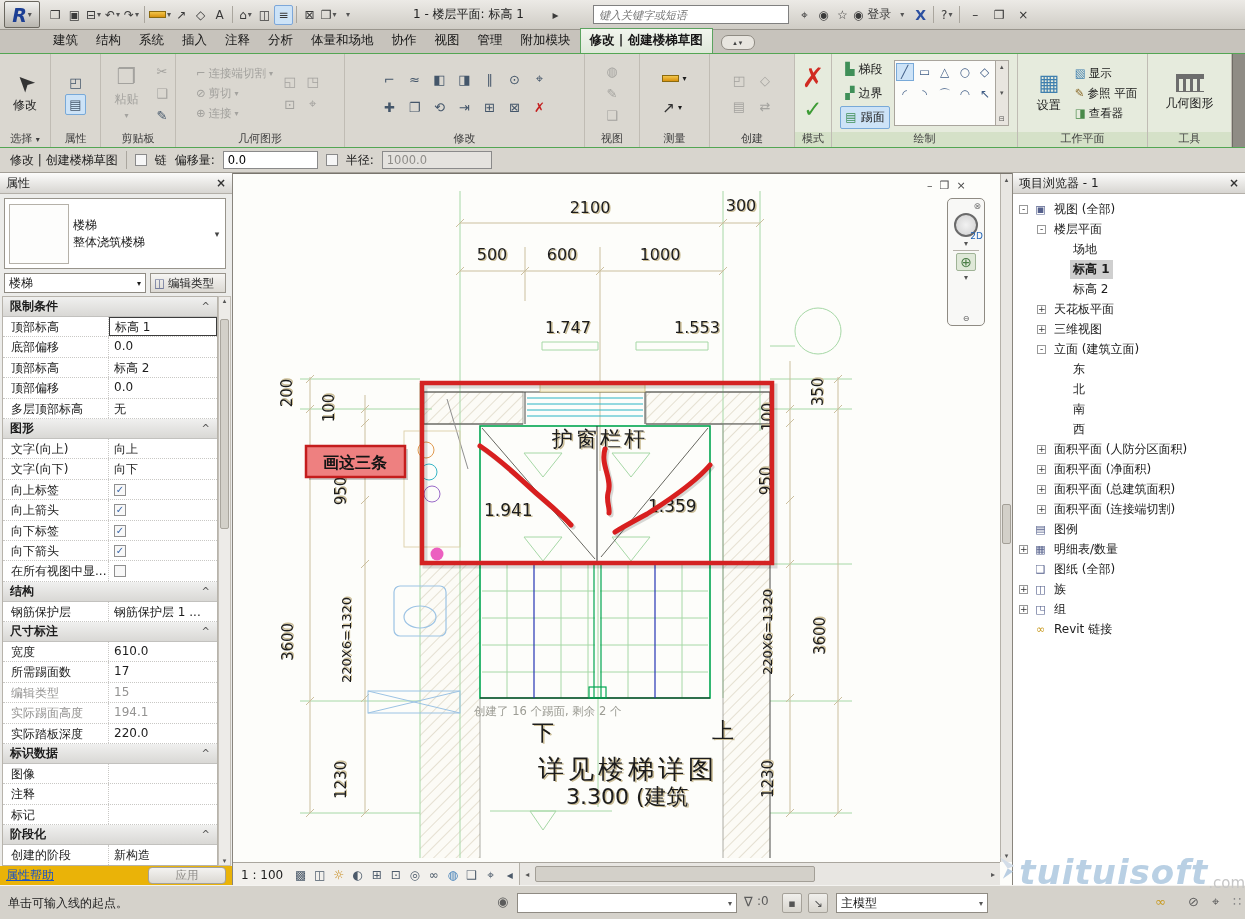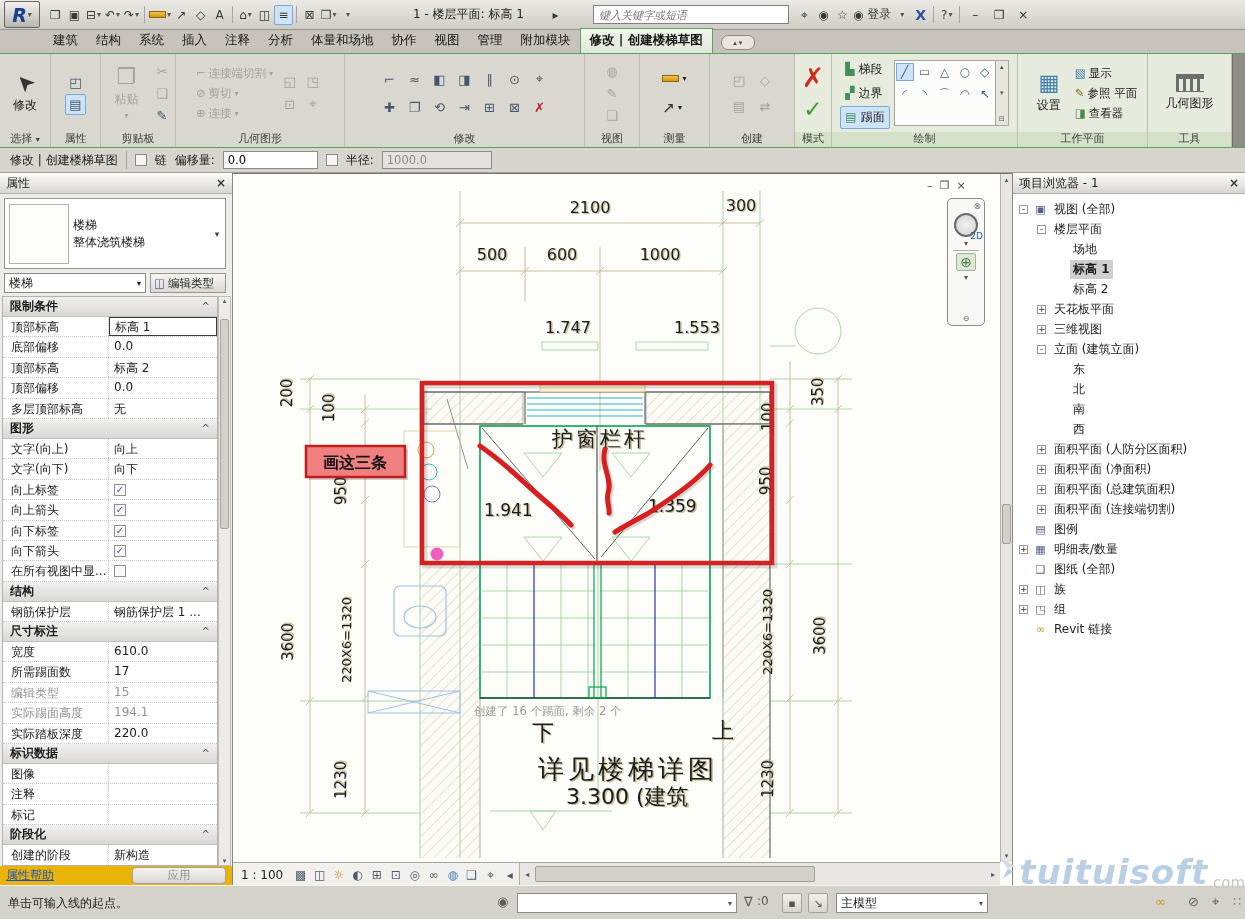--- a/index.html
+++ b/index.html
@@ -75,21 +75,21 @@
 .plabel{width:106px;padding:2px 2px 0 8px;border-right:1px dotted #c9c8c5;white-space:nowrap;overflow:hidden}
 .pval{flex:1;padding:2px 2px 0 5px;white-space:nowrap;overflow:hidden}
 .pval.seled{border:1px solid #3c3c3c;padding-top:1px}
 .dimrow{color:#949392}
 .cb{width:12px;height:12px;border:1px solid #8f8f8f;background:#f8f8f8;font-size:10px;line-height:10px;text-align:center;color:#3a66a8;display:inline-block;margin-top:2px}
 .cb.on::before{content:"✓"}
 .pscroll{position:absolute;right:1px;top:123px;width:13px;height:570px;background:#edebe8;border:1px solid #c2beb6;display:flex;flex-direction:column;align-items:center;font-size:7px;color:#555}
 .pthumb{width:9px;height:210px;background:#d3d0c9;border:1px solid #a9a59d;border-radius:2px;margin-top:14px}
 .pfoot{position:absolute;left:0;bottom:0;width:100%;height:19px;display:flex;align-items:center;justify-content:space-between;padding:0 6px;background:#eab308}
 .phelp{color:#1a53c4;text-decoration:underline;font-size:12px}
-.applybtn{width:94px;height:17px;background:linear-gradient(#f4f3f1,#dbd8d2);border:1px solid #a5a199;color:#8e8c88;font-size:11.5px;text-align:center;line-height:15px;border-radius:4px}
+.applybtn{width:78px;height:17px;background:linear-gradient(#f4f3f1,#dbd8d2);border:1px solid #a5a199;color:#8e8c88;font-size:11.5px;text-align:center;line-height:15px;border-radius:4px}
 
 .pb{left:1012px;top:173px;width:233px;height:712px;background:#fff;border-left:1px solid #89857d}
 .tree{padding-top:5px}
 .ti{height:20px;display:flex;align-items:center;font-size:12px;white-space:nowrap}
 .tg{width:9px;height:9px;border:1px solid #999;background:#fff;font-size:9px;line-height:7px;text-align:center;color:#333;margin-right:5px;flex:none}
 .ticon{width:15px;margin-right:3px;color:#55608c;font-size:11px;text-align:center;flex:none}
 .ticon.gold{color:#c89a20}
 .tlabel{padding:1px 3px}
 .tlabel.selbg{background:#cfcfcf;font-weight:bold}
 .d0{padding-left:6px}.d1{padding-left:24px}.d2{padding-left:57px}

